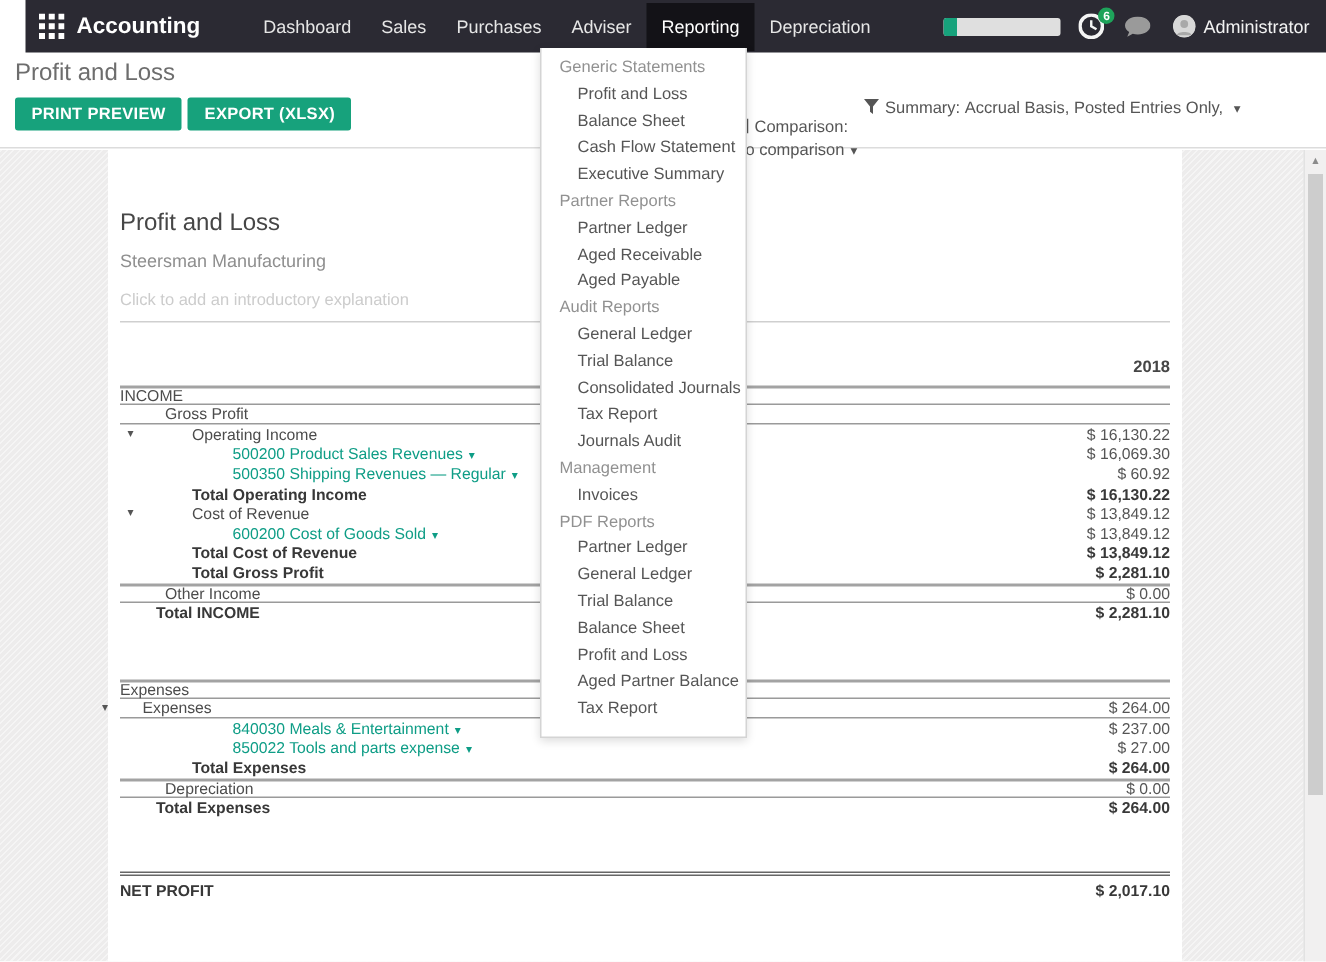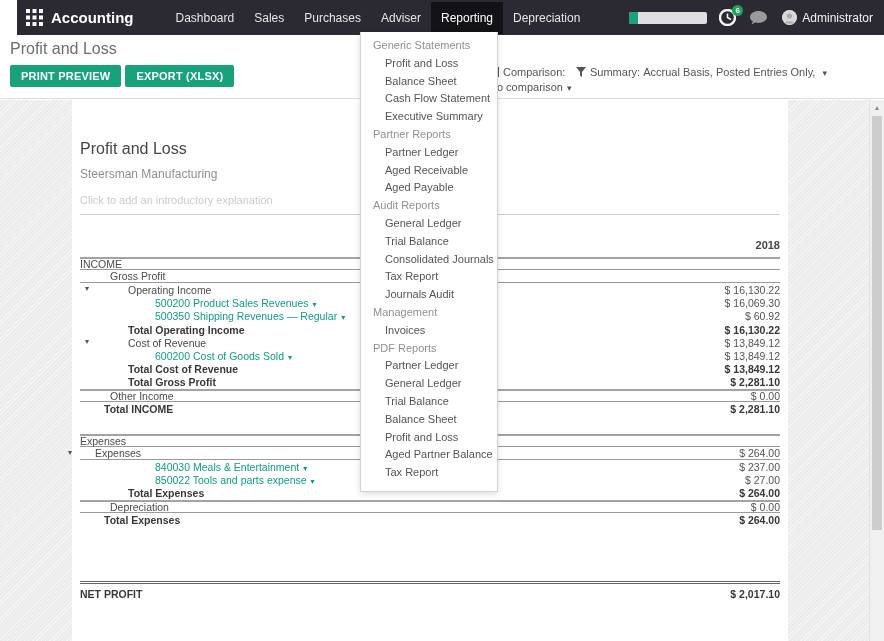--- a/index.html
+++ b/index.html
@@ -41,21 +41,21 @@
     border-bottom:1px solid #dcdcdc; z-index:10;
   }
   .breadcrumb { position:absolute; left:10px; top:8px; font-size:16px; color:#6d6d6d; }
   .btns { position:absolute; left:10px; top:33px; display:flex; gap:4px; }
   .btn {
     background:#17a27c; color:#fff; border:none; border-radius:2px; cursor:pointer;
     font-family:"Liberation Sans",sans-serif; font-size:11px; font-weight:bold;
     padding:5px 11px; letter-spacing:.2px;
   }
   .filters { font-size:11px; color:#555; line-height:15px; white-space:nowrap; }
-  .f-comp { position:absolute; left:489px; top:33px; }
+  .f-comp { position:absolute; left:489px; top:46px; }
   .f-opts { position:absolute; left:576px; top:33px; }
   .f-ic { display:inline-block; vertical-align:-1px; margin-right:4px; }
   .caret-down::after { content:"▾"; font-size:9px; color:#555; margin-left:4px; }
   .f-clk { cursor:pointer; }
 
   
   .content {
     position:absolute; top:100px; left:0; right:0; bottom:0;
     background-color:#edecec;
     background-image:repeating-linear-gradient(135deg, rgba(255,255,255,.45) 0 1px, transparent 1px 3px);
@@ -68,21 +68,21 @@
   }
   .r-title { position:absolute; top:40px; left:8px; font-size:16px; color:#464646; }
   .r-company { position:absolute; top:67px; left:8px; font-size:12px; color:#8f8f8f; }
   .r-intro {
     position:absolute; top:94px; left:8px; right:8px; font-size:11px; color:#ccc;
     border-bottom:1px solid #cfcfcf; padding-bottom:8px; cursor:text;
   }
   .r-colhead { position:absolute; top:139px; right:8px; font-size:11px; font-weight:bold; color:#464646; }
   .tbl { position:absolute; left:8px; right:8px; }
   .tbl-income { top:157px; }
-  .tbl-exp { top:334px; }
+  .tbl-exp { top:353px; }
   .trow {
     position:relative; display:flex; justify-content:space-between; align-items:center;
     height:13.2px; font-size:10.5px; color:#4c4c4c; white-space:nowrap;
   }
   .trow.bt { border-top:2px solid #a3a3a3; }
   .trow.bb { border-bottom:1px solid #9a9a9a; }
   .trow.bold { font-weight:bold; color:#383838; }
   .trow .val { color:#555; }
   .trow.bold .val { color:#383838; }
   .lbl.acct { color:#0e9d86; cursor:pointer; }

